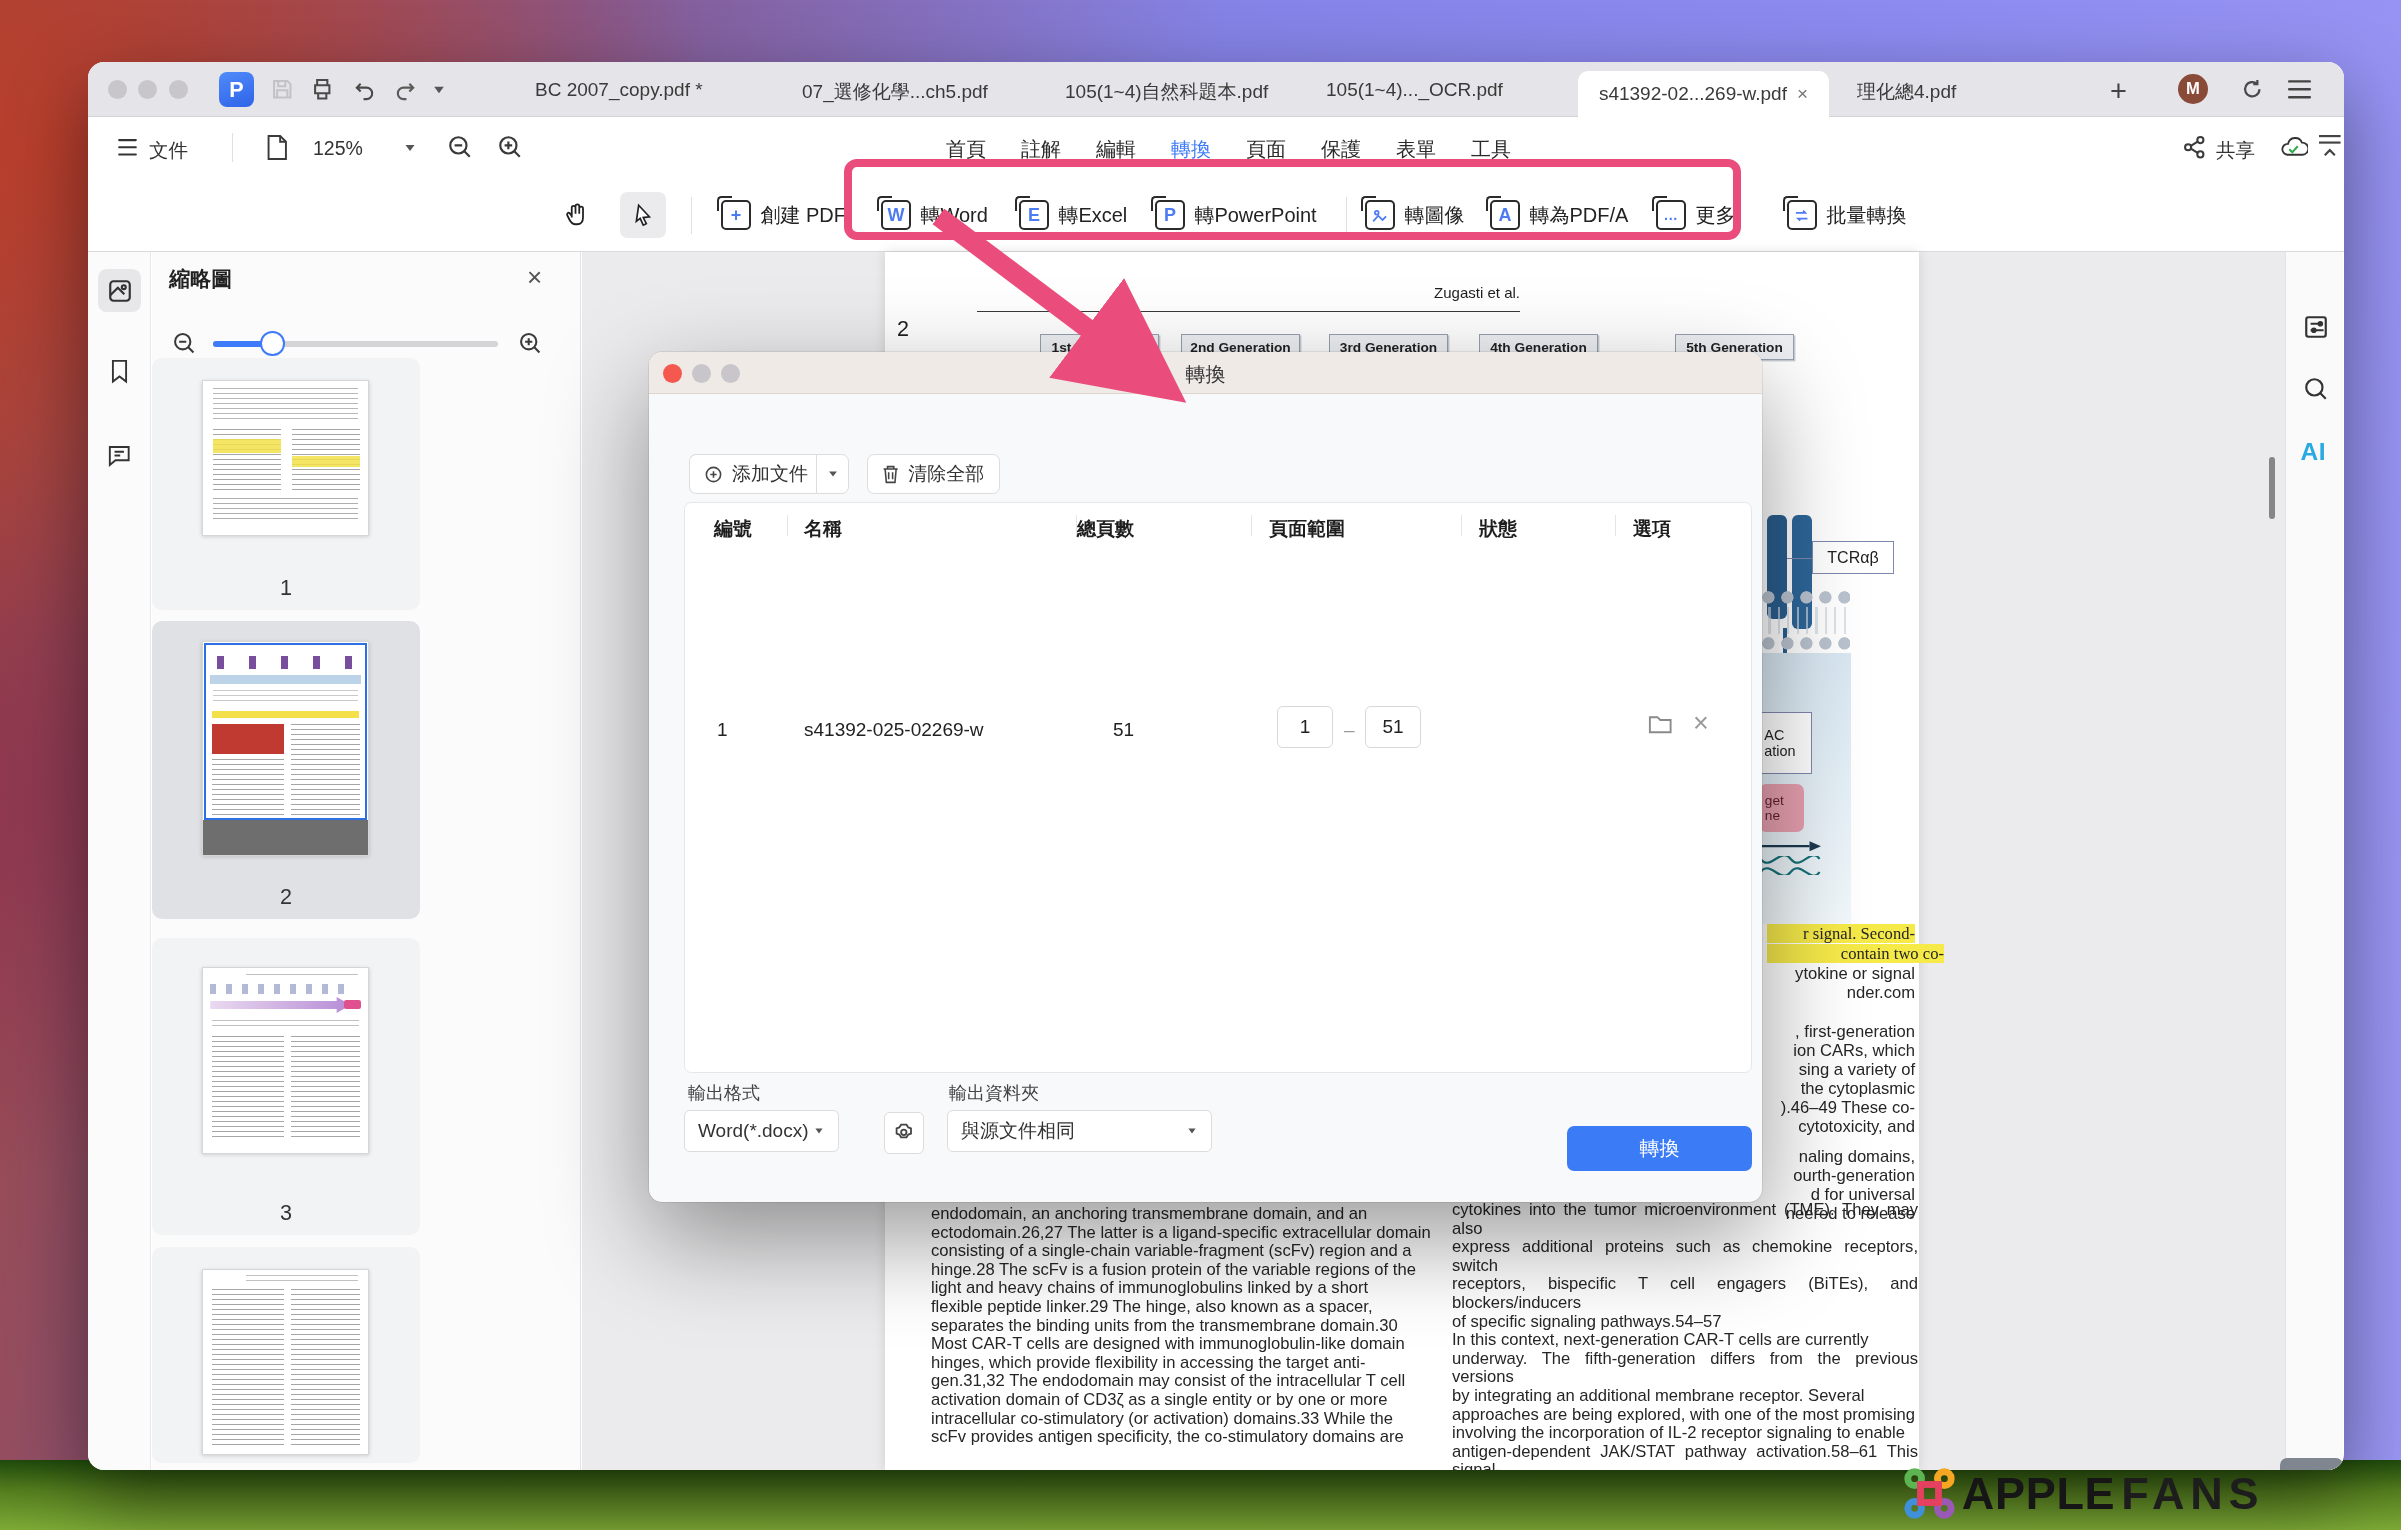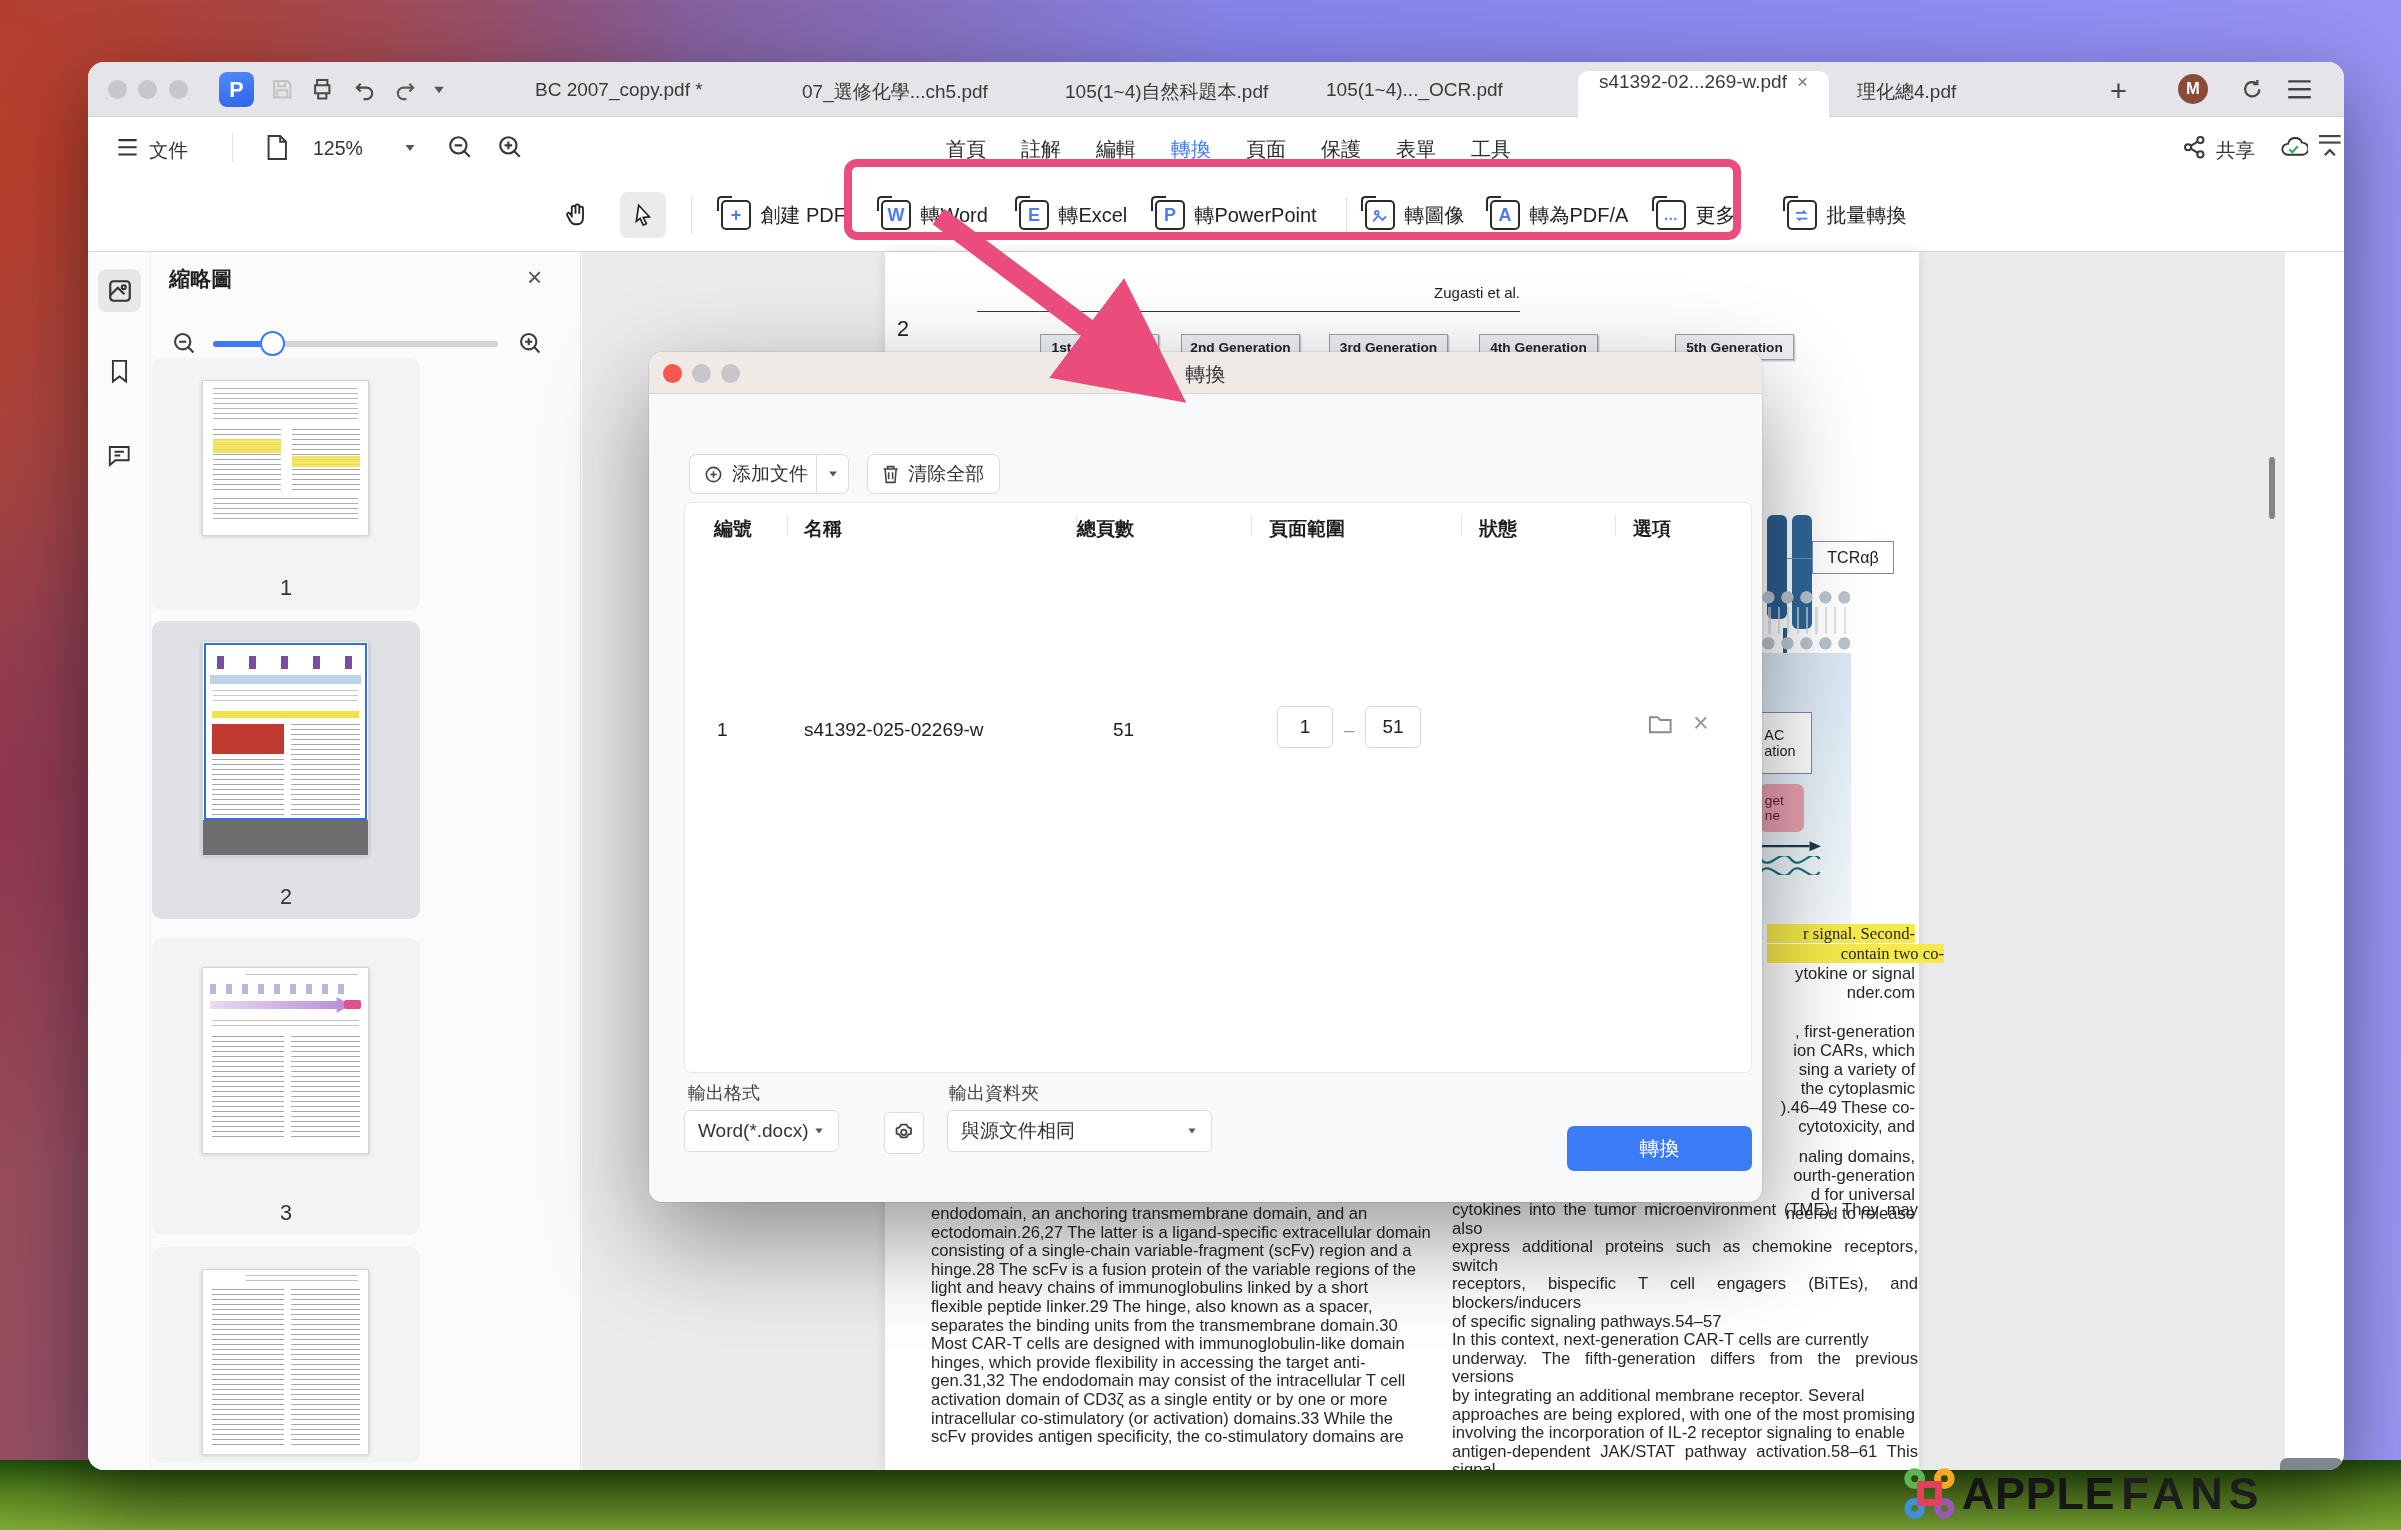--- a/index.html
+++ b/index.html
@@ -14,21 +14,21 @@
   }
   #grass { left:0; top:1460px; width:2401px; height:71px;
     background:linear-gradient(#1f4a0c,#567f1f 45%,#7eab37); z-index:2; }
   
   #win { left:88px; top:62px; width:2256px; height:1408px; background:#fff;
     border-radius:16px; overflow:hidden; z-index:10; box-shadow:0 29px 79px rgba(0,0,0,.45); }
   #tabbar { left:0; top:0; width:2256px; height:55px; background:#e5e4e8; border-bottom:0.7px solid #d2d1d6; }
   .light { width:19px; height:19px; border-radius:50%; background:#c8c6ca; display:inline-block; }
   .tablabel { font-size:19px; color:#3a3a3a; white-space:nowrap; }
   #activetab { left:1490px; top:8.6px; width:251px; height:46px; background:#fff; border-radius:10px 10px 0 0;
-    display:flex; justify-content:center; gap:10px; }
+    display:flex; align-items:center; justify-content:center; gap:10px; }
   #row1 { left:0; top:55px; width:2256px; height:61px; background:#fff; }
   #row2 { left:0; top:116px; width:2256px; height:74px; background:#fff; border-bottom:0.7px solid #d9d9dc; }
   .ui { font-size:19.5px; color:#333; }
   .ribbon-tab { font-size:20px; color:#2b2b2b; cursor:default; }
   .ribbon-tab.active { color:#3e7bfa; }
   .vdiv { width:0.7px; background:#e0e0e0; }
   .tool-btn { display:flex; align-items:center; gap:9.4px; font-size:20px; color:#222; white-space:nowrap; }
   .convicon { position:relative; width:30px; height:30px; border:2.2px solid #2b2b2b; border-radius:5px;
     display:flex; align-items:center; justify-content:center; color:#4d7bf3; font-weight:700; font-size:18px; background:#fff; }
   .convicon::before { content:""; position:absolute; top:-6.5px; left:-6.5px; width:13px; height:13px;
@@ -424,20 +424,37 @@
    In this context, next-generation CAR-T cells are currently
 underway. The fifth-generation differs from the previous versions
 by integrating an additional membrane receptor. Several
 approaches are being explored, with one of the most promising
 involving the incorporation of IL-2 receptor signaling to enable
 antigen-dependent JAK/STAT pathway activation.58–61 This signal-
 ing not only sustains CAR-T cell activity and promotes memory T
 cell formation but also reactivates and stimulates the broader
 immune system.</div>
 
+  <div class="abs" id="rightstrip">
+    <span class="abs" style="left:17.3px;top:62px">
+      <svg width="26" height="26" viewBox="0 0 24 24" fill="none" stroke="#333" stroke-width="2">
+          <rect x="3" y="3" width="18" height="18" rx="2"></rect>
+          <path d="M7 9h8m2 0h0M7 15h2m2 0h8"></path>
+          <circle cx="16" cy="9" r="1.6" fill="#333"></circle>
+          <circle cx="10" cy="15" r="1.6" fill="#333"></circle>
+        </svg>
+      </span>
+    <span class="abs" style="left:17.3px;top:124px">
+      <svg width="26" height="26" viewBox="0 0 24 24" fill="none" stroke="#333" stroke-width="2">
+          <circle cx="10.5" cy="10.5" r="7.5"></circle>
+          <path d="M16 16l5 5"></path>
+        </svg>
+      </span>
+    <span class="abs" style="left:14.4px;top:186px;font-size:24.5px;font-weight:800;color:#2aa9e2;letter-spacing:0.7px">AI</span>
+  </div>
   <div class="abs" style="left:2181px;top:395px;width:5.8px;height:62px;border-radius:2.9px;background:rgba(50,50,50,.55)"></div>
 
   <div class="abs" id="badge">2/51</div>
 
   <div class="abs" id="dialog">
     <div class="abs" id="dlg-titlebar">
       <span class="abs light" style="left:14.4px;top:11.5px;background:#f4584e"></span>
       <span class="abs light" style="left:43px;top:11.5px"></span>
       <span class="abs light" style="left:72px;top:11.5px"></span>
       <div class="abs" style="left:0;top:8.6px;width:1113px;text-align:center;font-size:20px;color:#333">轉換</div>

